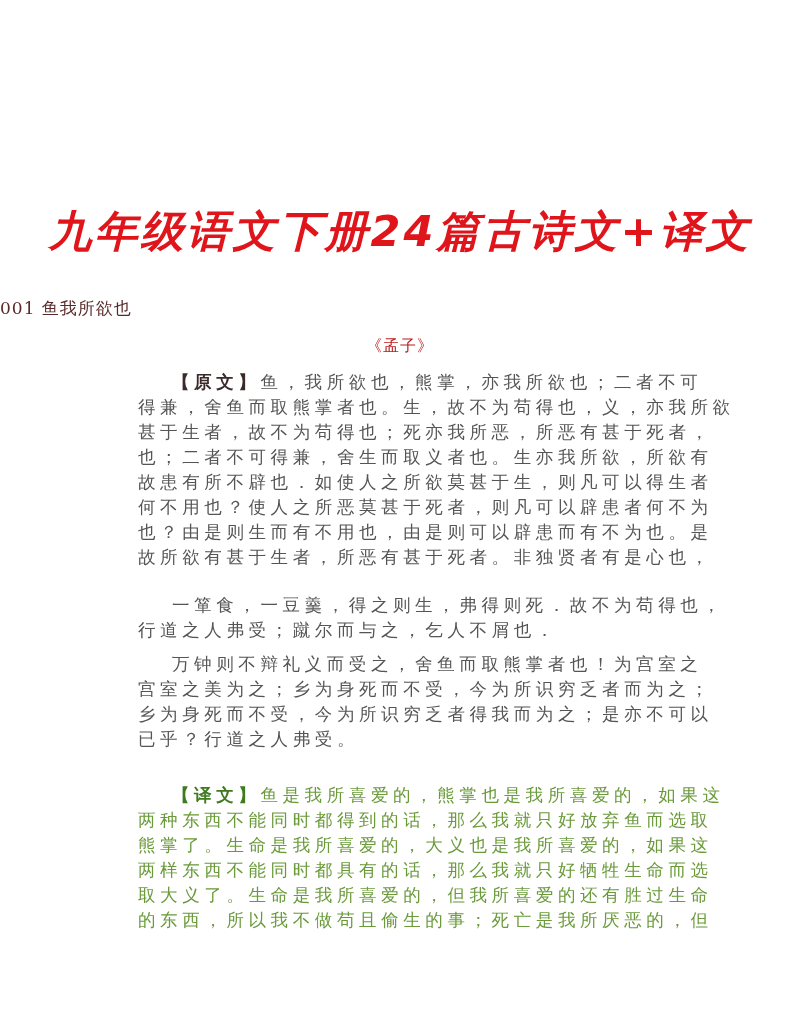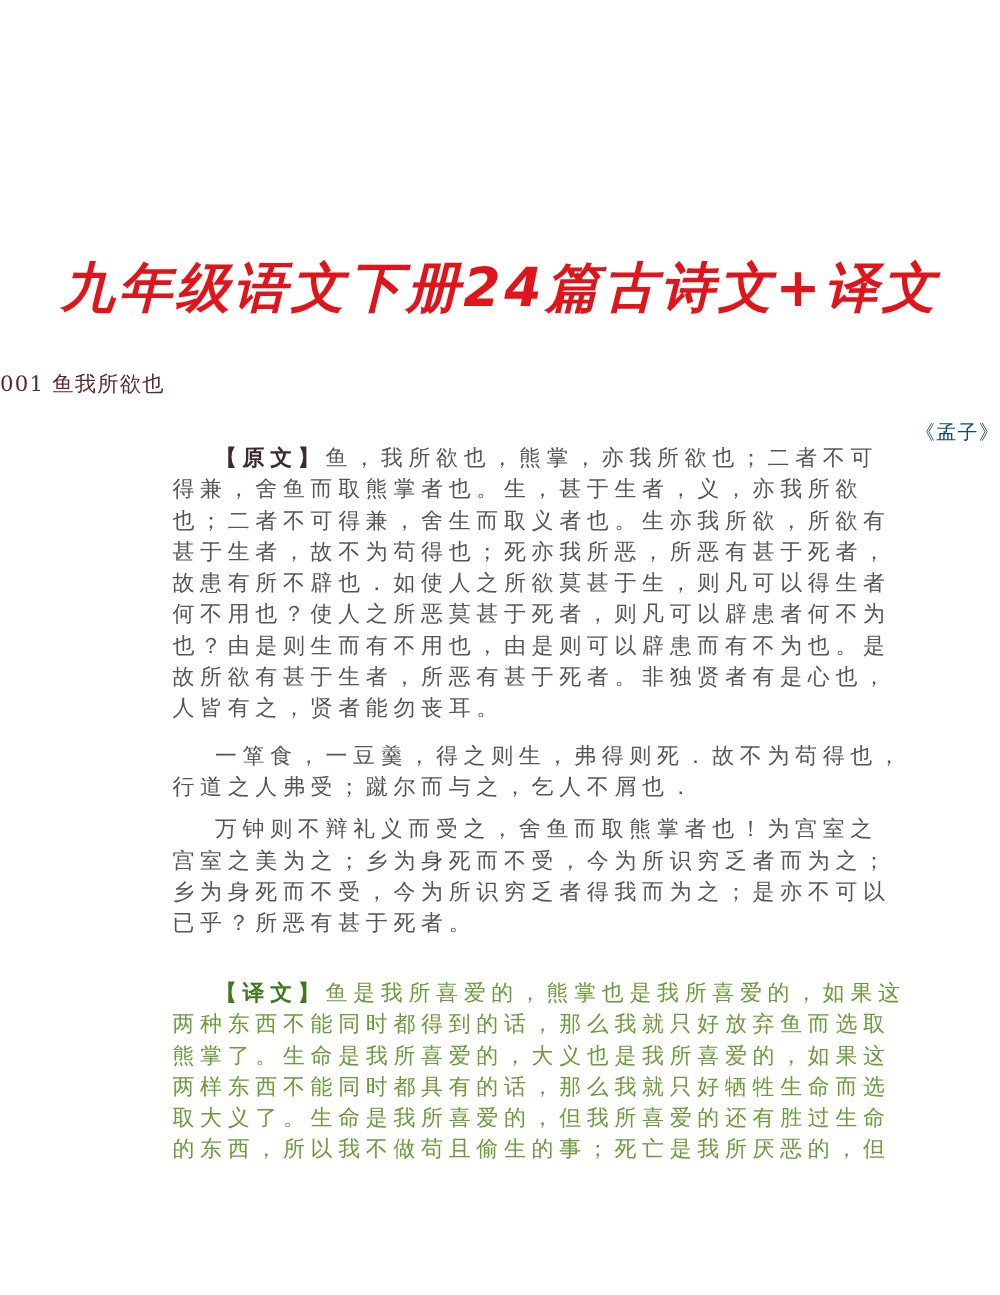--- a/index.html
+++ b/index.html
@@ -9,22 +9,22 @@
     position: absolute; left: 0; top: 203px; width: 800px; text-align: center;
     font-family: "DejaVu Sans", "Liberation Sans", sans-serif;
     font-size: 43px; font-weight: bold; color: #e0151b; letter-spacing: 3px;
     font-style: italic; line-height: 56px;
   }
   .subtitle {
     position: absolute; left: 0; top: 296px; width: 800px; text-align: left;
     font-size: 17px; color: #5a2a2a; letter-spacing: 1px; line-height: 24px;
   }
   .author {
-    position: absolute; left: 0; top: 335px; width: 800px; text-align: right;
-    font-size: 16px; color: #0c4a6e; letter-spacing: 1px; line-height: 22px;
+    position: absolute; left: 0; top: 335px; width: 800px; text-align: center;
+    font-size: 16px; color: #b91c1c; letter-spacing: 1px; line-height: 22px;
   }
   .block { position: absolute; left: 138px; width: 530px; }
   .line {
     font-size: 17.5px; line-height: 25px; height: 25px; white-space: nowrap;
     letter-spacing: 4.6px;
   }
   .orig .line { color: #555555; }
   .trans .line { color: #6a9a3a; }
   .indent { padding-left: 34px; }
   .tag-orig { color: #3a2a2a; font-weight: bold; }
@@ -34,42 +34,41 @@
 <body>
 
 <div class="page">
 
   <div class="title">九年级语文下册24篇古诗文+译文</div>
 
   <div class="subtitle">001  鱼我所欲也</div>
 
   <div class="author">《孟子》</div>
 
-  <div class="block orig" style="top:355px;">
+  <div class="block orig" style="top:370px;">
     <div class="line indent"><span class="tag-orig">【原文】</span><span>鱼，我所欲也，熊掌，亦我所欲也；二者不可</span></div>
-    <div class="line">得兼，舍鱼而取熊掌者也。生，甚于生者，义，亦我所欲</div>
+    <div class="line">得兼，舍鱼而取熊掌者也。生，故不为苟得也，义，亦我所欲</div>
+    <div class="line">甚于生者，故不为苟得也；死亦我所恶，所恶有甚于死者，</div>
     <div class="line">也；二者不可得兼，舍生而取义者也。生亦我所欲，所欲有</div>
-    <div class="line">甚于生者，故不为苟得也；死亦我所恶，所恶有甚于死者，</div>
     <div class="line">故患有所不辟也．如使人之所欲莫甚于生，则凡可以得生者</div>
     <div class="line">何不用也？使人之所恶莫甚于死者，则凡可以辟患者何不为</div>
     <div class="line">也？由是则生而有不用也，由是则可以辟患而有不为也。是</div>
     <div class="line">故所欲有甚于生者，所恶有甚于死者。非独贤者有是心也，</div>
-    <div class="line">人皆有之，贤者能勿丧耳。</div>
   </div>
 
   <div class="block orig" style="top:593px;">
     <div class="line indent">一箪食，一豆羹，得之则生，弗得则死．故不为苟得也，</div>
     <div class="line">行道之人弗受；蹴尔而与之，乞人不屑也．</div>
   </div>
 
   <div class="block orig" style="top:652px;">
     <div class="line indent">万钟则不辩礼义而受之，舍鱼而取熊掌者也！为宫室之</div>
     <div class="line">宫室之美为之；乡为身死而不受，今为所识穷乏者而为之；</div>
     <div class="line">乡为身死而不受，今为所识穷乏者得我而为之；是亦不可以</div>
-    <div class="line">已乎？所恶有甚于死者。</div>
+    <div class="line">已乎？行道之人弗受。</div>
   </div>
 
   <div class="block trans" style="top:783px;">
     <div class="line indent"><span class="tag-trans">【译文】</span><span>鱼是我所喜爱的，熊掌也是我所喜爱的，如果这</span></div>
     <div class="line">两种东西不能同时都得到的话，那么我就只好放弃鱼而选取</div>
     <div class="line">熊掌了。生命是我所喜爱的，大义也是我所喜爱的，如果这</div>
     <div class="line">两样东西不能同时都具有的话，那么我就只好牺牲生命而选</div>
     <div class="line">取大义了。生命是我所喜爱的，但我所喜爱的还有胜过生命</div>
     <div class="line">的东西，所以我不做苟且偷生的事；死亡是我所厌恶的，但</div>
   </div>

